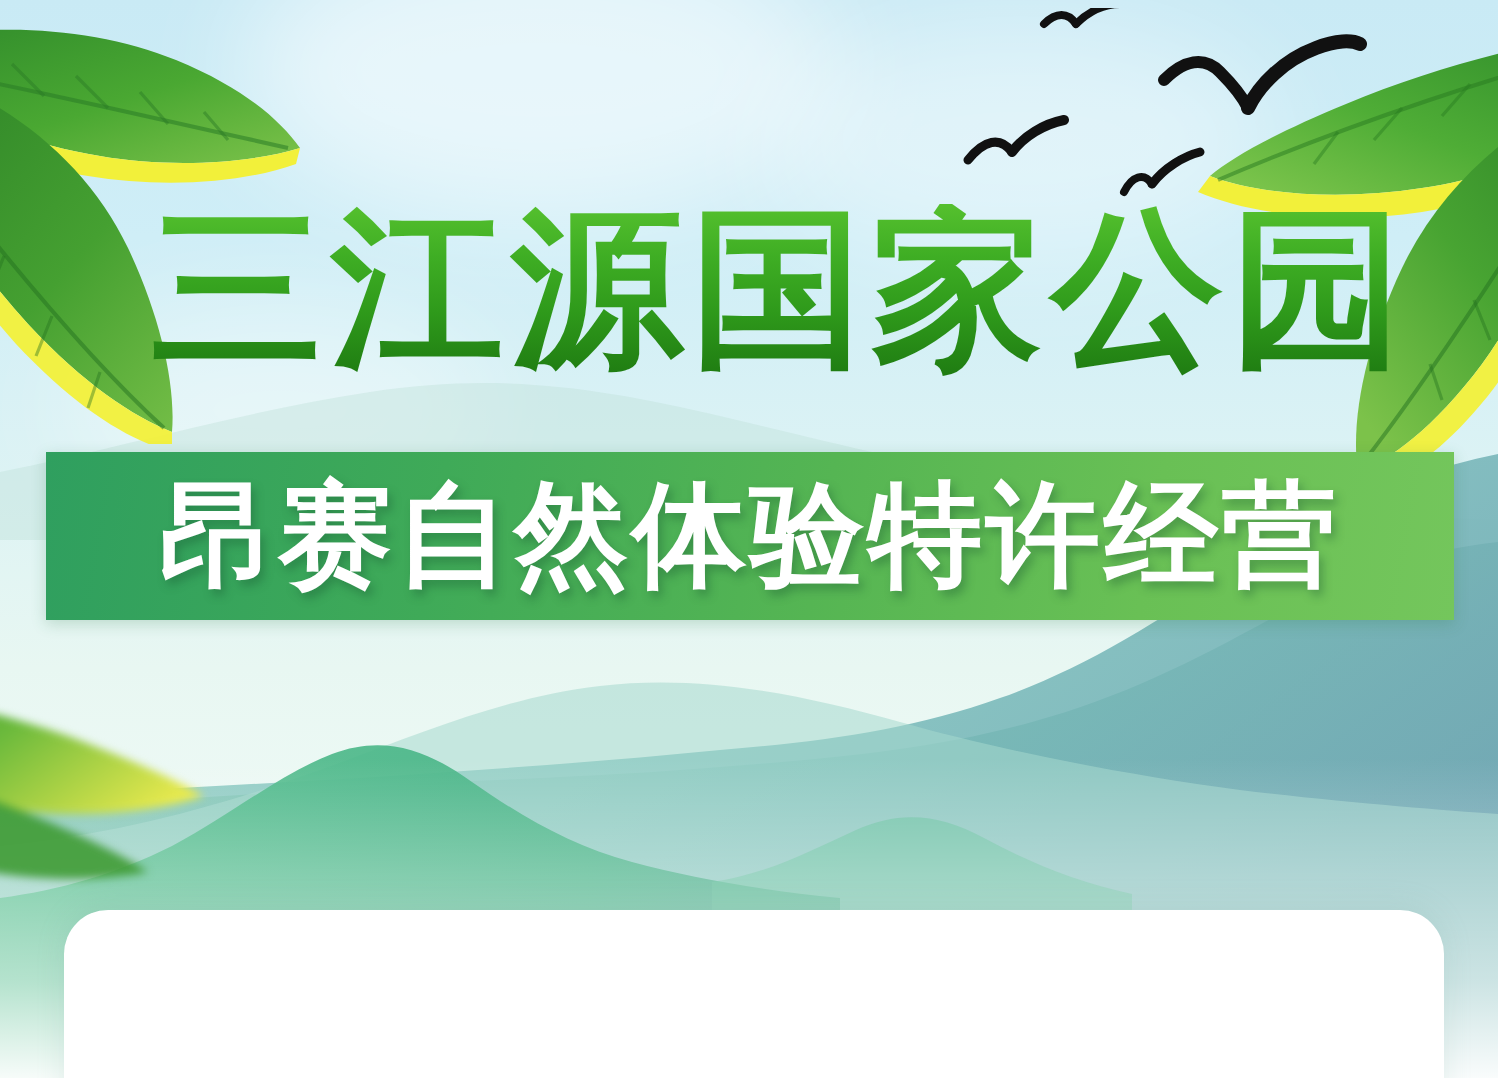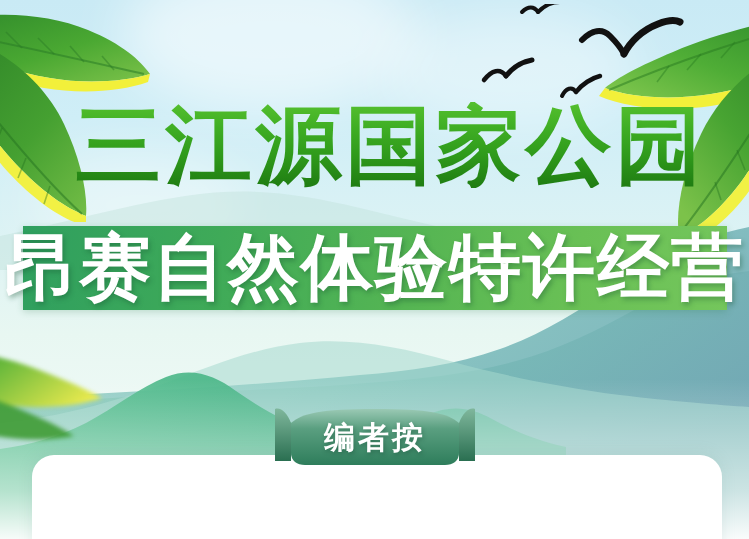--- a/index.html
+++ b/index.html
@@ -97,21 +97,21 @@
   }
   .subtitle-text {
     position: absolute;
     left: 0; top: 0;
     width: 704px;
     height: 84px;
     display: flex;
     align-items: center;
     justify-content: center;
     color: #ffffff;
-    font-size: 72px;
+    font-size: 57px;
     font-weight: 700;
     letter-spacing: 2px;
     white-space: nowrap;
     text-shadow: 2px 3px 5px rgba(20,80,45,.35);
     font-family: Liberation Serif, serif;
   }
 
   
   .content-card {
     position: absolute;
@@ -304,38 +304,14 @@
   </div>
 
   <div class="main-title">三江源国家公园</div>
 
   <div class="subtitle-band">
     <div class="subtitle-text">昂赛自然体验特许经营</div>
   </div>
 
   <div class="content-card"></div>
 
-  <div class="ribbon">
-    <div class="ribbon-svg">
-      <svg viewBox="0 0 200 62" preserveAspectRatio="none" aria-hidden="true">
-        <defs>
-          <linearGradient id="rib" x1="0" y1="0" x2="0" y2="1">
-            <stop offset="0%" stop-color="#9ac9b4"></stop>
-            <stop offset="35%" stop-color="#5a9f80"></stop>
-            <stop offset="100%" stop-color="#2e7d5b"></stop>
-          </linearGradient>
-          <linearGradient id="ribTail" x1="0" y1="0" x2="0" y2="1">
-            <stop offset="0%" stop-color="#7fb79c"></stop>
-            <stop offset="100%" stop-color="#2a6f51"></stop>
-          </linearGradient>
-        </defs>
-
-        <path d="M0,2 C6,0 12,6 16,16 L16,54 L0,54 Z" fill="url(#ribTail)"></path>
-
-        <path d="M200,2 C194,0 188,6 184,16 L184,54 L200,54 Z" fill="url(#ribTail)"></path>
-
-        <path d="M16,16 C28,6 46,2 100,2 C154,2 172,6 184,16 L184,46 C184,54 178,58 170,58 L30,58 C22,58 16,54 16,46 Z" fill="url(#rib)"></path>
-      </svg>
-    </div>
-    <div class="ribbon-label">编者按</div>
-  </div>
 
 </div>
 
 </body></html>

